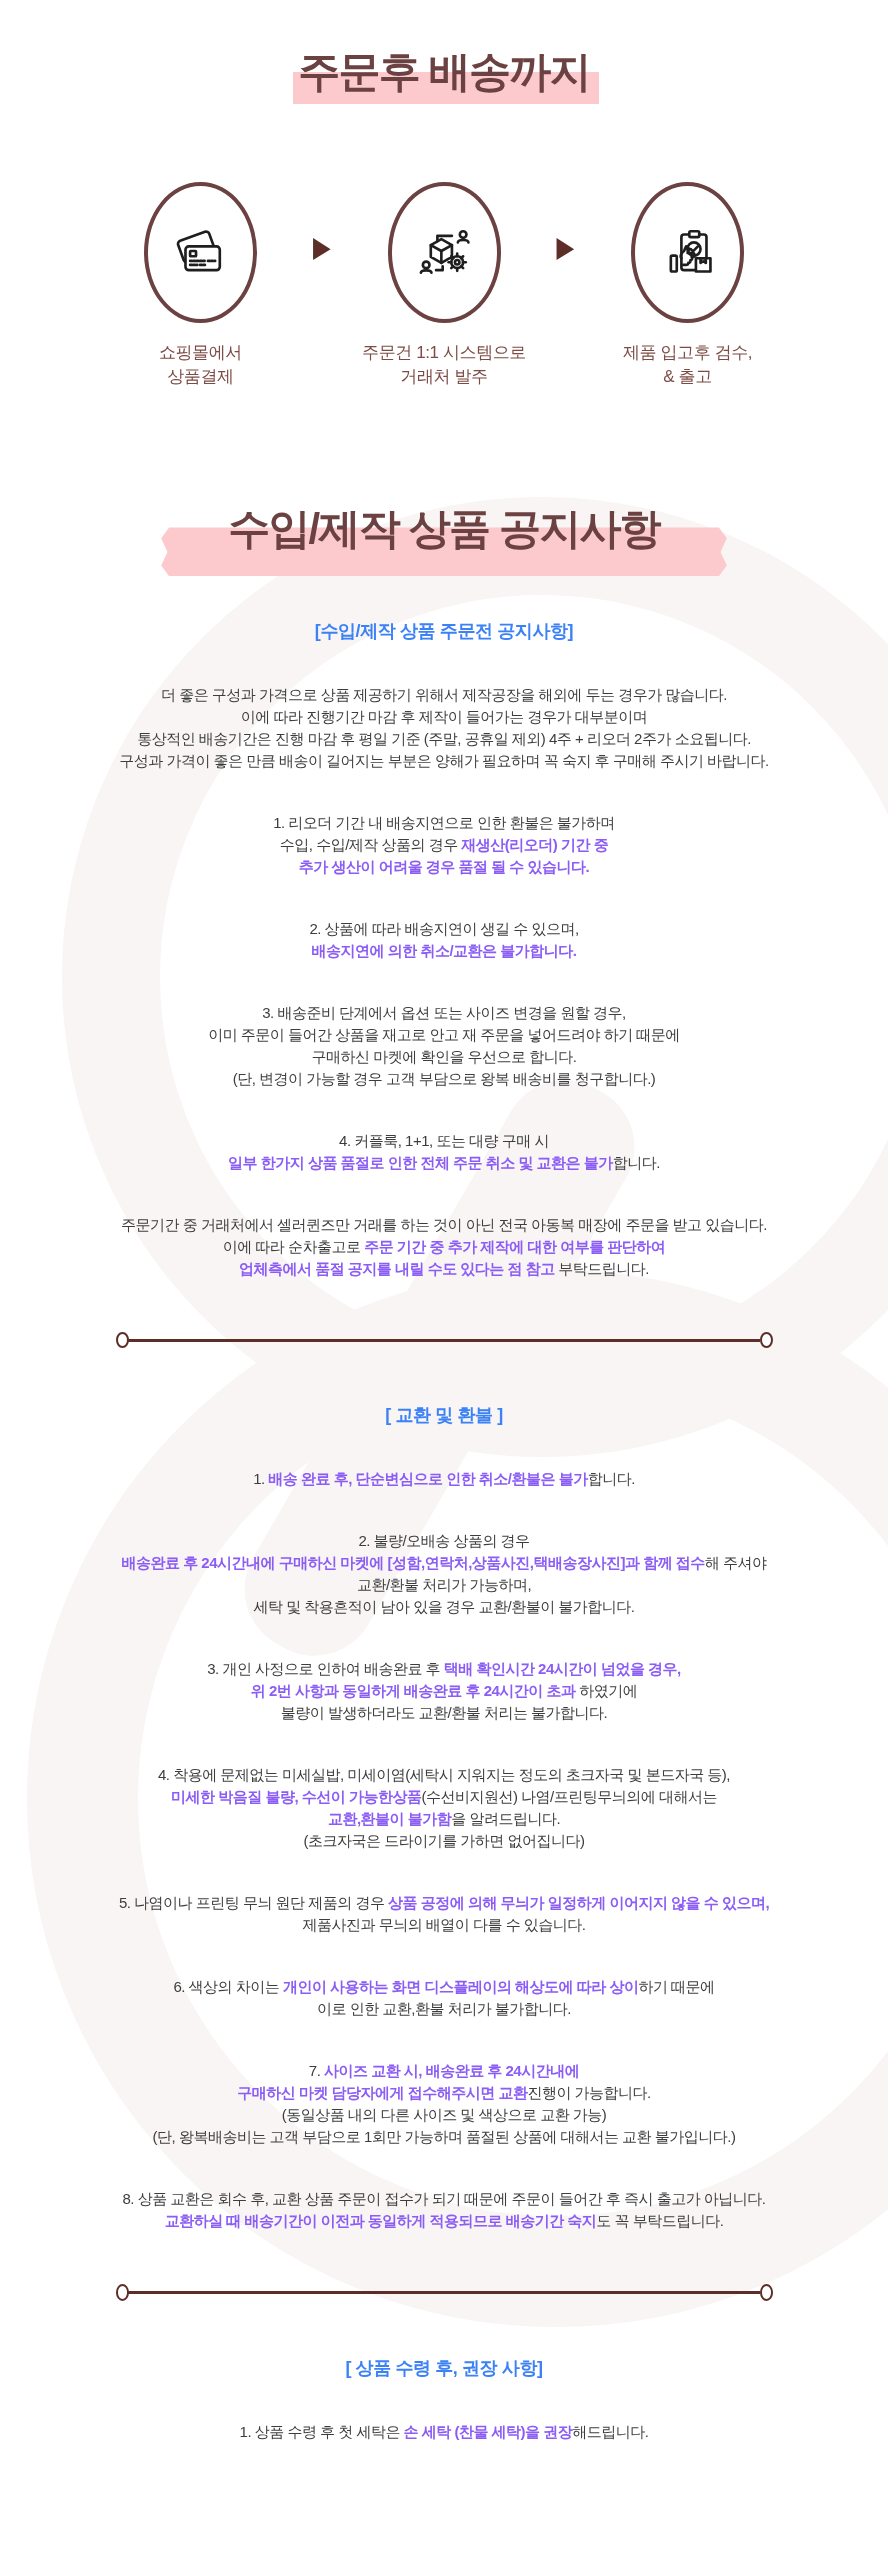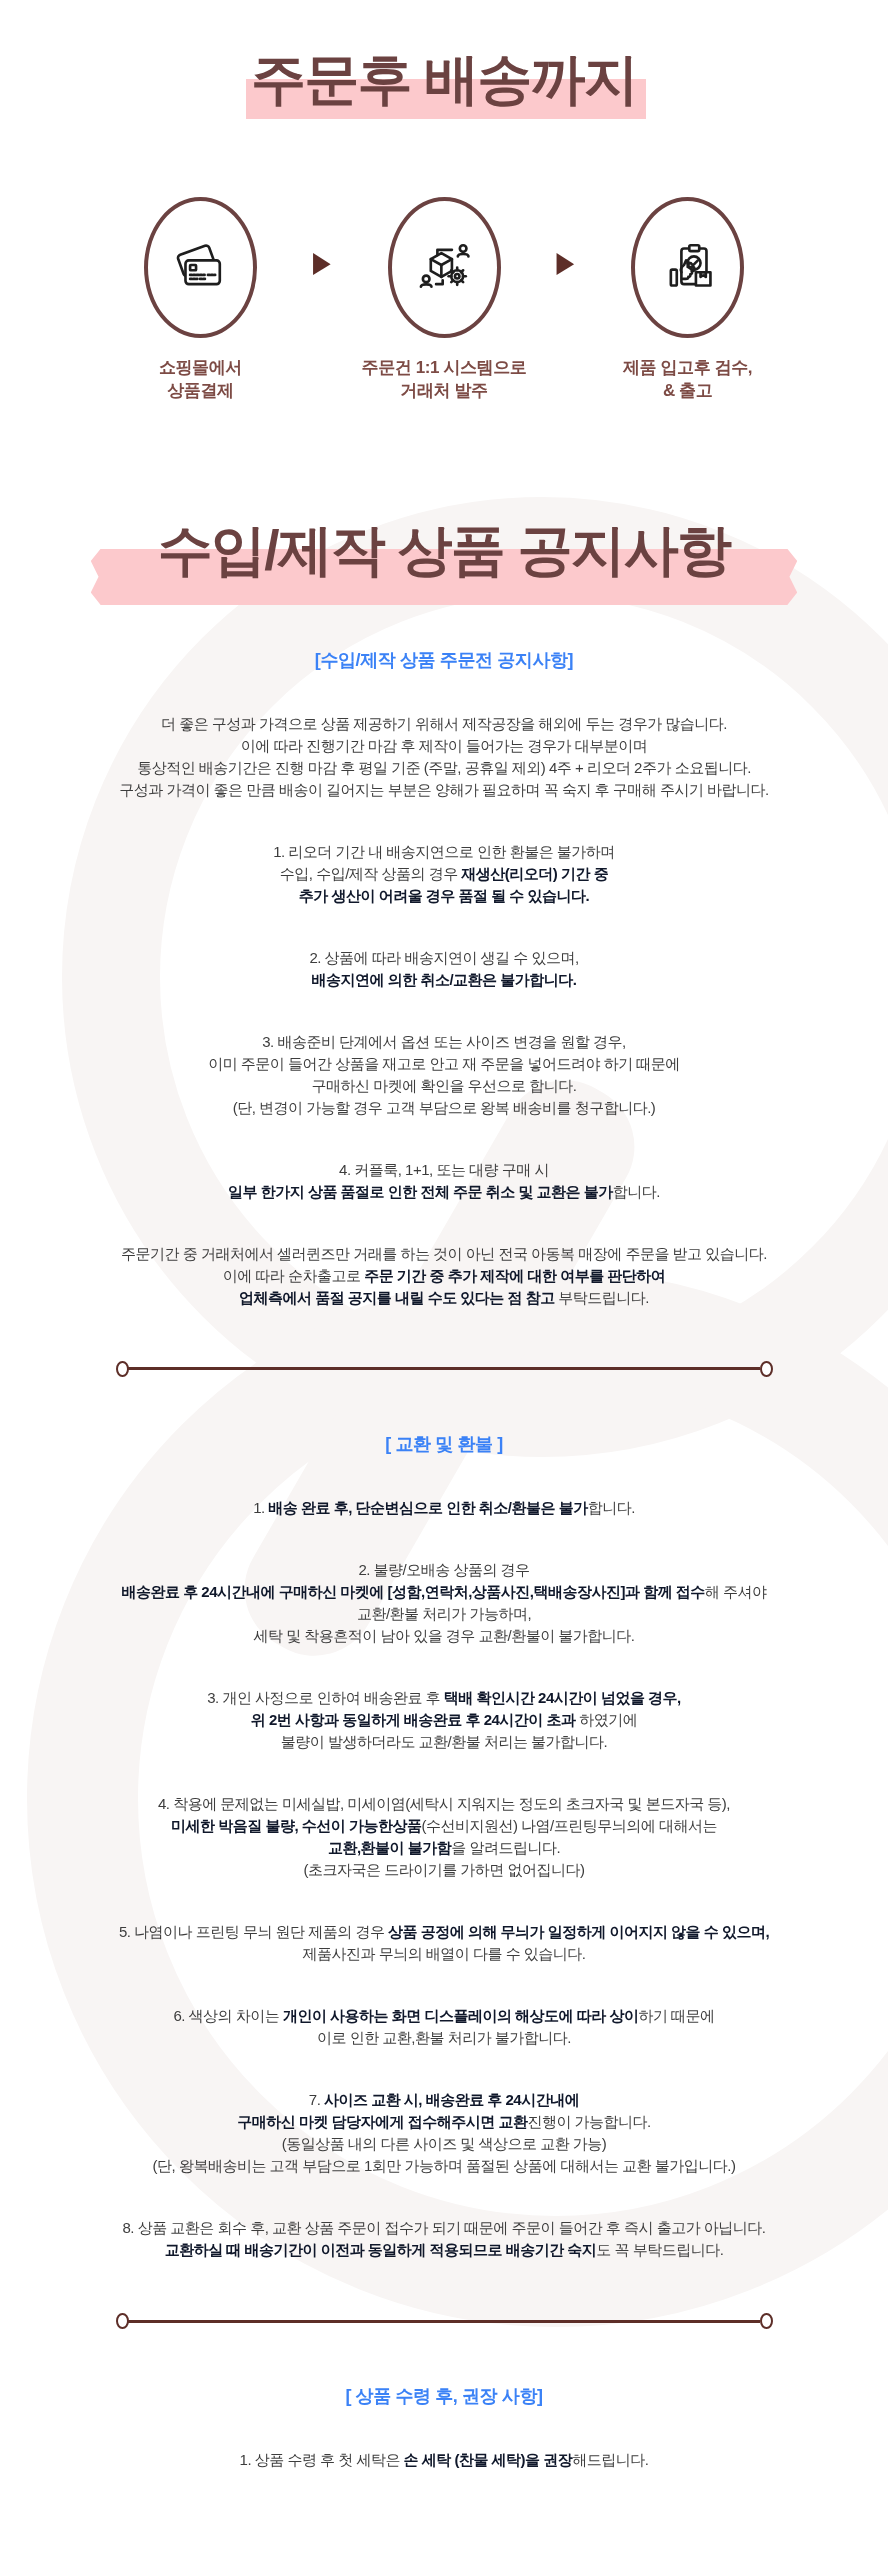--- a/index.html
+++ b/index.html
@@ -18,53 +18,53 @@
   .wm1{top:497px;left:50%;margin-left:-382px;width:764px;height:764px;}
   .wm2{top:1270px;left:50%;margin-left:-417px;width:835px;height:835px;border-width:111px;}
   .wm3{position:absolute;z-index:0;top:1048px;left:373px;width:133px;height:640px;background:#f8f5f4;transform:rotate(30deg);border-radius:62px;}
 
   .content{position:relative;z-index:1;text-align:center;padding:49px 36px 98px;}
 
   
   .title-wrap{position:relative;display:inline-block;}
   .big-title{
     position:relative;z-index:1;display:inline-block;
-    font-size:55px;font-weight:800;letter-spacing:-1.8px;
+    font-size:42px;font-weight:800;letter-spacing:-1.8px;
     color:#6b4241;line-height:1.1;
   }
   .band{position:absolute;z-index:0;top:50%;bottom:-9px;left:-5.3px;right:-9px;background:#fcc9cc;}
   .tape{
     position:absolute;z-index:0;top:48%;bottom:-12.4px;left:-55px;right:-55px;background:#fcc9cc;
     clip-path:polygon(1.4% 0,98.6% 0,100% 22%,98.9% 50%,100% 78%,98.6% 100%,1.4% 100%,0 78%,1.1% 50%,0 22%);
   }
   .notice-title-block{margin-top:105px;}
 
   
   .process{display:flex;justify-content:center;align-items:flex-start;margin-top:87px;}
   .step{width:206px;}
   .circle{
     width:105px;height:133px;margin:0 auto 18px;
     border:4.4px solid #6b4241;border-radius:50%;
     display:flex;align-items:center;justify-content:center;background:#fff;
   }
   .circle svg{width:66px;height:66px;stroke:#1e1e1e;fill:none;stroke-width:4;stroke-linecap:round;stroke-linejoin:round;}
-  .step-label{font-size:17px;font-weight:700;color:#7d4b45;line-height:1.4;letter-spacing:-0.4px;}
+  .step-label{font-size:17px;font-weight:400;color:#7d4b45;line-height:1.4;letter-spacing:-0.4px;}
   .arrow{font-size:27px;color:#5d2e28;margin:55px 5.3px 0;line-height:1;}
 
   
   .sec-h{
     font-size:18px;font-weight:800;color:#3b82f6;letter-spacing:-0.4px;
     margin:55px 0 41px;
   }
   .para{
     font-size:15px;line-height:22px;color:#3d3d3d;letter-spacing:-0.5px;
     margin:0 0 40px;
   }
   .para:last-child{margin-bottom:0;}
-  .para .red{color:#0f172a;font-weight:700;}
+  .para .red{color:#8b5cf6;font-weight:700;}
   .gap-big{}
 
   .divider{
     display:flex;align-items:center;justify-content:center;
     width:657px;margin:52px auto 0;
   }
   .divider .ring{
     width:9px;height:12.4px;border:2.7px solid #5d2e28;border-radius:50%;background:#fff;flex:0 0 auto;
   }
   .divider .rule{flex:1 1 auto;height:2.7px;background:#5d2e28;margin:0 -0.9px;}

